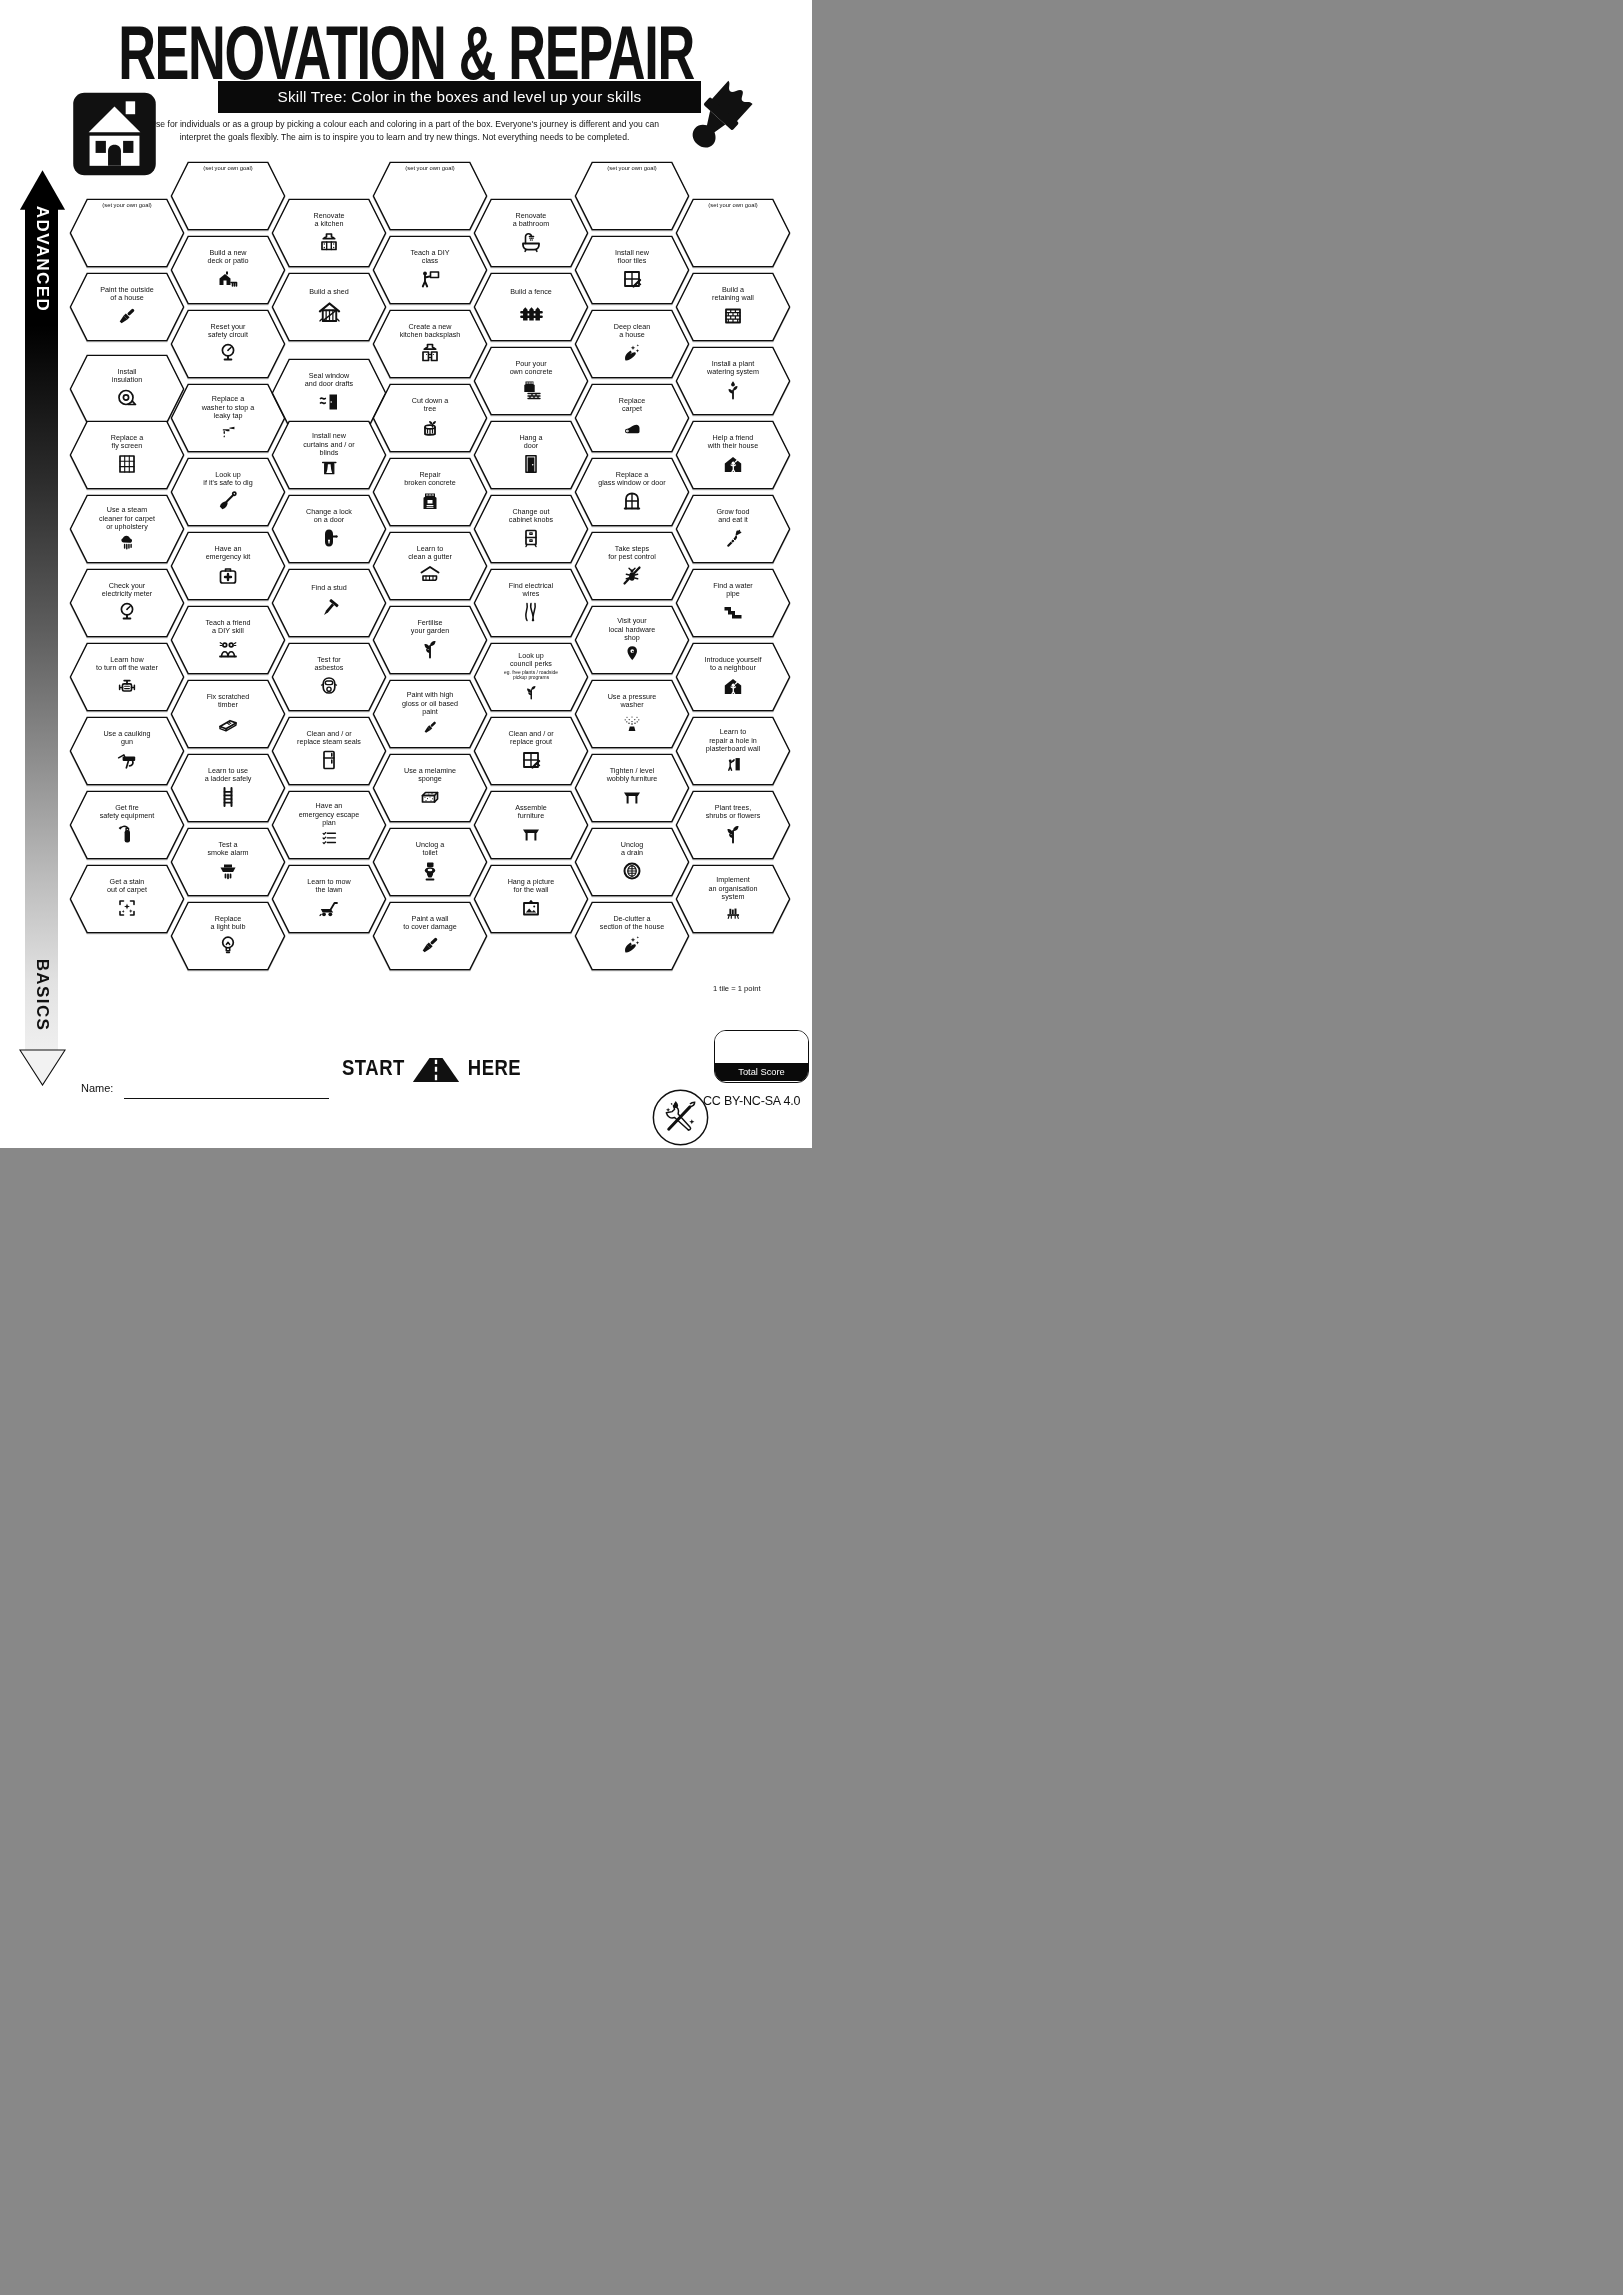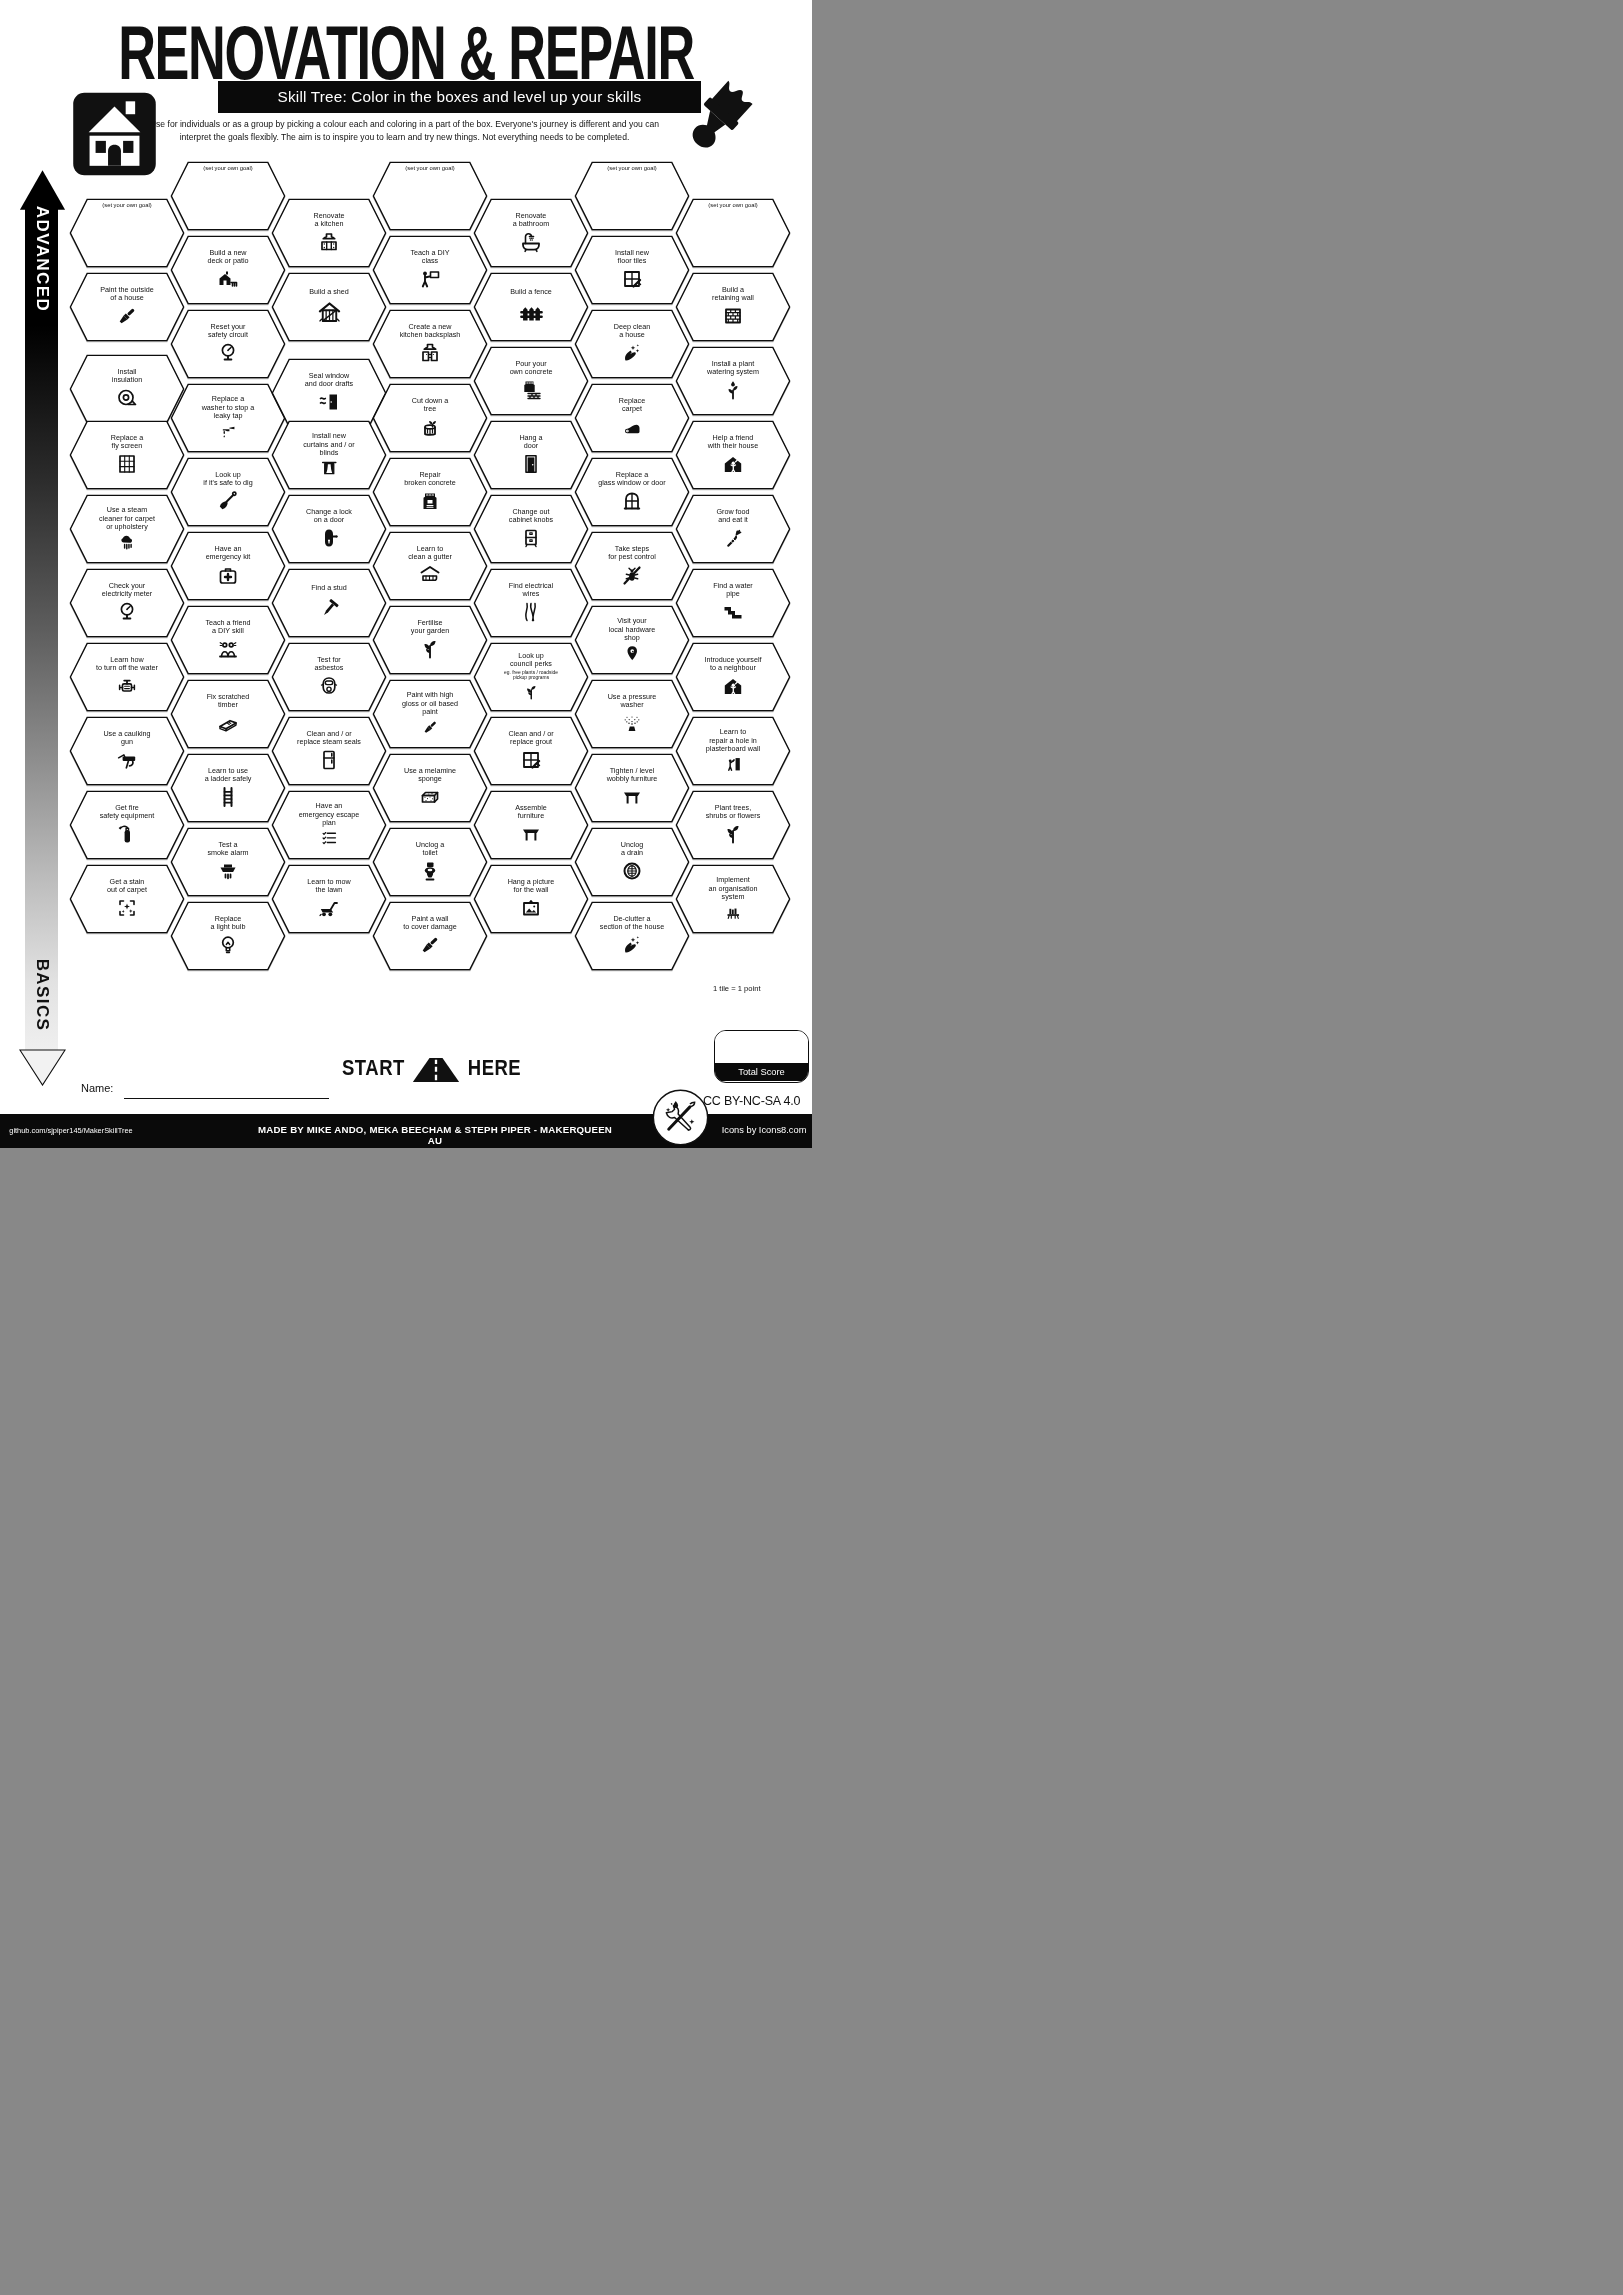--- a/index.html
+++ b/index.html
@@ -1477,20 +1477,15 @@
       <path d="M30 70 66 32" stroke="#111" stroke-width="5" stroke-linecap="round"></path>
       <path d="M66 32c4-1 8-4 8-8-2 0-6 1-8 3" fill="none" stroke="#111" stroke-width="2.5"></path>
       <path d="M26 42c2 8 8 10 14 8l22 20c3 3 7-1 4-4L46 44c2-6 0-12-8-14l2 6-4 4z" fill="none" stroke="#111" stroke-width="2.5" stroke-linejoin="round"></path>
       <path d="M42 22c2.5 3.5 4 5.5 4 8a4 4 0 1 1-8 0c0-2.5 1.5-4.5 4-8z" fill="#111"></path>
       <path d="M68 56l1.2-3.2 1.2 3.2 3.2 1.2-3.2 1.2-1.2 3.2-1.2-3.2-3.2-1.2zM28 36l1-2.6 1 2.6 2.6 1-2.6 1-1 2.6-1-2.6-2.6-1z" fill="#111"></path>
       <path d="M62 70l2 2M36 28l-2-2" stroke="#111" stroke-width="2"></path>
     </svg>
   </div>
   <div class="license">CC BY-NC-SA 4.0</div>
 
-  <div class="footerbar">
-    <div class="fl">github.com/sjpiper145/MakerSkillTree</div>
-    <div class="fc">MADE BY MIKE ANDO, MEKA BEECHAM &amp; STEPH PIPER  -  MAKERQUEEN AU</div>
-    <div class="fr">Icons by Icons8.com</div>
-  </div>
 
 </div>
 
 
 </body></html>

